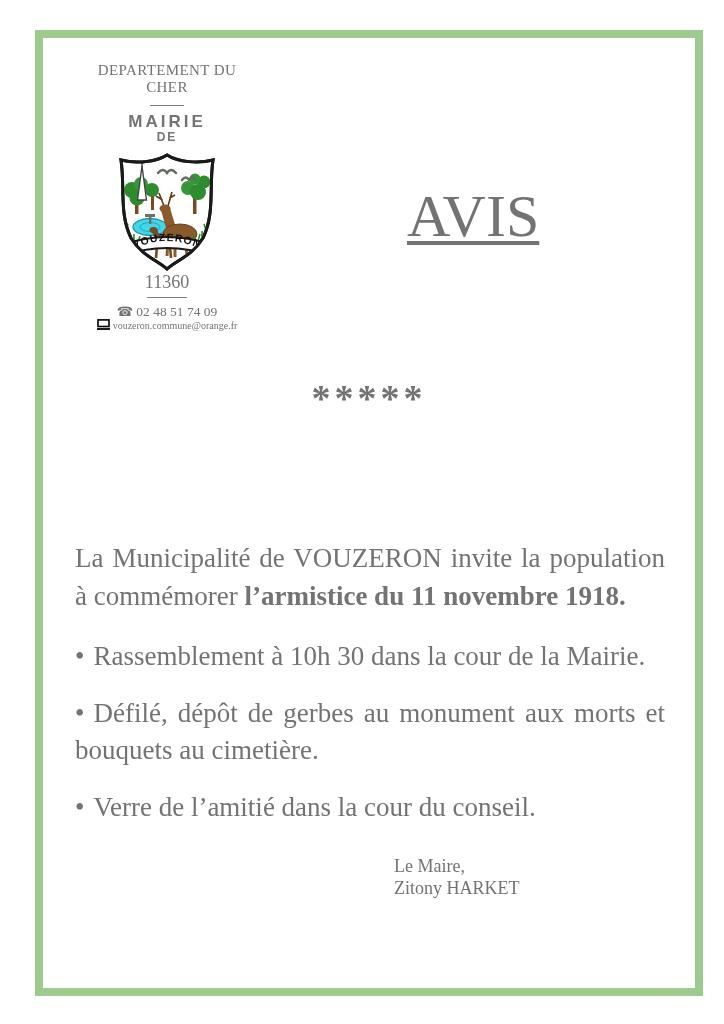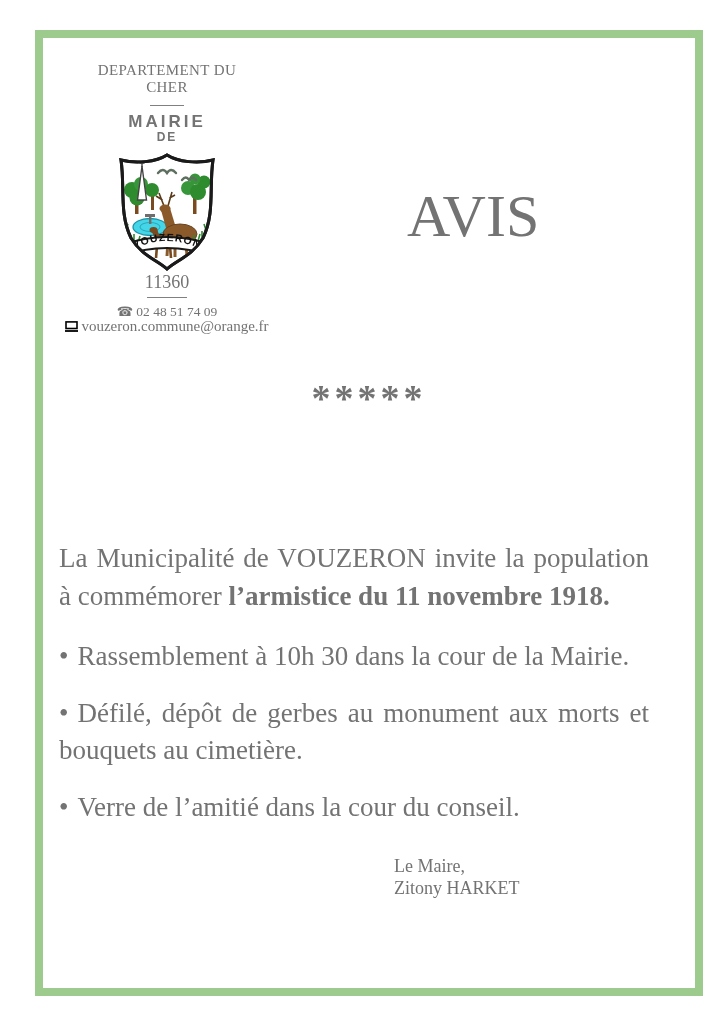--- a/index.html
+++ b/index.html
@@ -16,34 +16,34 @@
   .dept{font-size:15px;line-height:17px;letter-spacing:0.4px;}
   .hr{width:34px;height:1px;background:#808080;margin:9px auto 7px auto;}
   .hr2{width:40px;height:1px;background:#808080;margin:5px auto 6px auto;}
   .mairie{font-family:"Liberation Sans","DejaVu Sans",sans-serif;font-weight:bold;
     font-size:17px;line-height:18px;letter-spacing:3px;margin-top:6px;}
   .de{font-family:"Liberation Sans","DejaVu Sans",sans-serif;font-weight:bold;
     font-size:12px;line-height:13px;letter-spacing:2px;}
   .crest{display:block;width:118px;height:130px;margin:2px auto 0 auto;}
   .cp{font-size:18px;line-height:20px;margin-top:-4px;}
   .contact{font-size:13.5px;line-height:15px;white-space:nowrap;}
-  .contact2{font-size:15px;line-height:14px;white-space:nowrap;}
+  .contact2{font-size:10px;line-height:14px;white-space:nowrap;}
   .icon-phone{font-family:"DejaVu Sans",sans-serif;font-size:13px;}
   .pc-icon{display:inline-block;vertical-align:-1px;margin-right:3px;}
   
   .avis{
     position:absolute;left:400px;top:186px;font-size:60px;line-height:60px;
-    text-decoration-thickness:4px;text-underline-offset:5px;
+    text-decoration:underline;text-decoration-thickness:4px;text-underline-offset:5px;
   }
   
   .title{position:absolute;left:36px;top:375px;width:652px;text-align:center;
     font-weight:bold;font-size:46px;line-height:48px;letter-spacing:0.5px;}
   .stars{font-size:38px;line-height:34px;letter-spacing:4px;margin-top:6px;}
   
-  .content{position:absolute;left:52px;top:540px;width:590px;
+  .content{position:absolute;left:68px;top:540px;width:590px;
     font-size:27px;line-height:37.5px;}
   .content p{margin:0;text-align:justify;}
   .content p.intro{margin-bottom:23px;}
   .content p.b{margin-bottom:19px;}
   .bullet-marker{padding-right:9px;}
   
   .signature{position:absolute;left:387px;top:855px;font-size:18px;line-height:22px;}
 </style>
 </head>
 <body>

